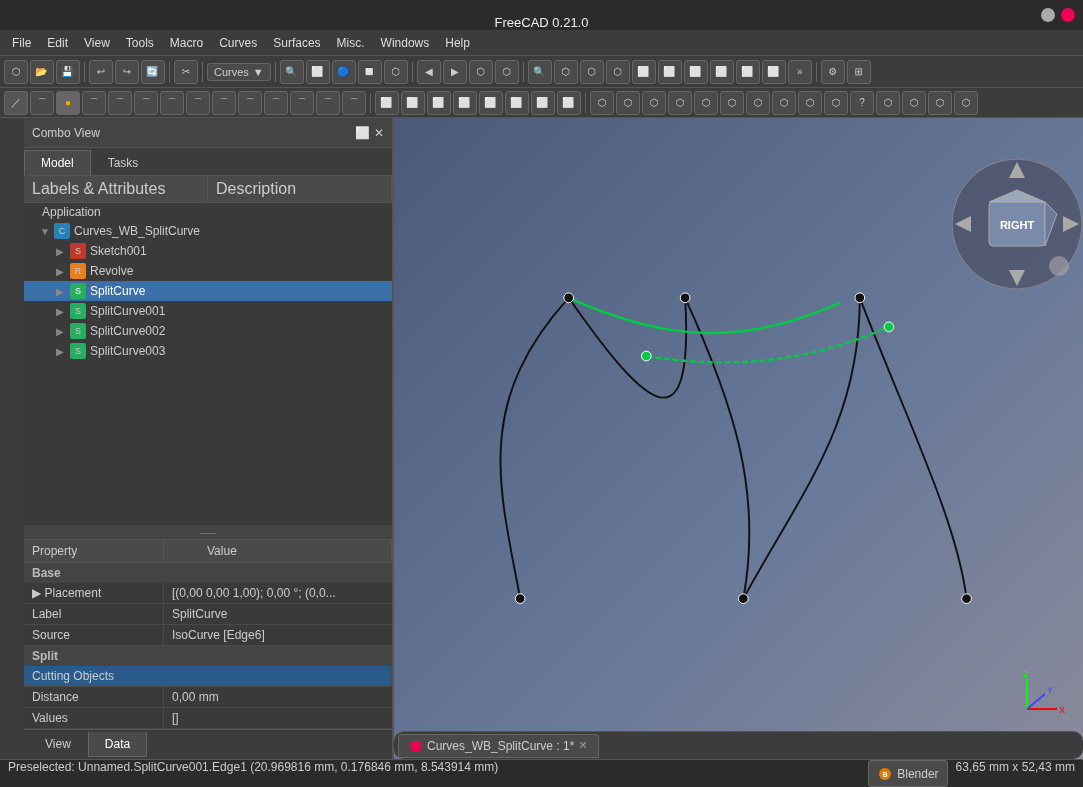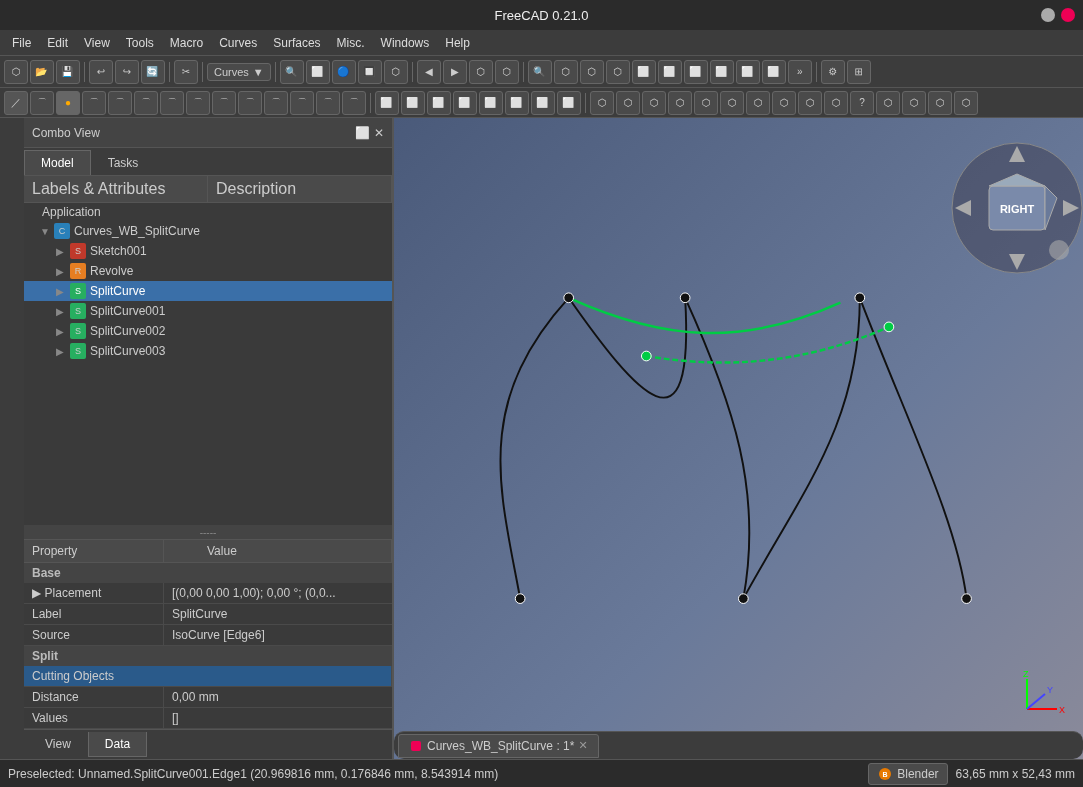--- a/index.html
+++ b/index.html
@@ -1,20 +1,20 @@
 <!DOCTYPE html>
 <html><head>
   <meta charset="utf-8">
   <style>
     * { margin: 0; padding: 0; box-sizing: border-box; }
     body { width: 1083px; height: 787px; overflow: hidden; font-family: 'Segoe UI', Arial, sans-serif; font-size: 12px; background: #3c3c3c; color: #eee; }
 
     
     #titlebar {
-      width: 100%; height: 30px; background: #2b2b2b; display: flex; align-items: center; justify-content: center; position: relative;
+      width: 100%; height: 30px; background: #2b2b2b; display: flex; align-items: flex-end; justify-content: center; position: relative;
     }
     #titlebar .title { color: #eee; font-size: 13px; }
     #titlebar .win-controls { position: absolute; right: 8px; top: 50%; transform: translateY(-50%); display: flex; gap: 6px; align-items: center; }
     #titlebar .win-btn { width: 14px; height: 14px; border-radius: 50%; border: none; cursor: pointer; }
     #titlebar .win-min { background: #aaa; }
     #titlebar .win-close { background: #e05; }
 
     
     #menubar {
       width: 100%; height: 26px; background: #3c3c3c; display: flex; align-items: center; padding: 0 4px; border-bottom: 1px solid #555;
@@ -147,21 +147,21 @@
     #doc-tab-bar {
       position: absolute; bottom: 0; left: 0; right: 0; height: 28px; background: #3c3c3c; display: flex; align-items: center; padding: 0 4px; border-top: 1px solid #555; border-radius: 10px;
     }
     .doc-tab {
       display: flex; align-items: center; gap: 4px; padding: 4px 10px; background: #4a4a4a; border: 1px solid #666; border-radius: 3px 3px 0 0; cursor: pointer; font-size: 12px; color: #ccc;
     }
     .doc-tab-close { cursor: pointer; color: #999; font-size: 11px; }
 
     
     #statusbar {
-      width: 100%; height: 28px; background: #2b2b2b; display: flex; align-items: center; padding: 0 8px; border-top: 1px solid #555; gap: 8px;
+      width: 100%; height: 28px; background: #2b2b2b; display: flex; padding: 0 8px; border-top: 1px solid #555; gap: 8px;
     }
     #statusbar .status-left { flex: 1; color: #ccc; font-size: 12px; }
     #statusbar .blender-btn {
       display: flex; align-items: center; gap: 4px; background: #4a4a4a; border: 1px solid #666; border-radius: 3px; padding: 2px 8px; cursor: pointer; color: #ccc; font-size: 12px;
     }
     #statusbar .dim-text { color: #ccc; font-size: 12px; }
 
     
     #curves-svg {
       position: absolute; top: 0; left: 0; width: 100%; height: 100%; pointer-events: none;
@@ -426,21 +426,21 @@
       <circle cx="180" cy="150" r="5" fill="#111" stroke="#fff" stroke-width="1"></circle>
       <circle cx="300" cy="150" r="5" fill="#111" stroke="#fff" stroke-width="1"></circle>
       <circle cx="360" cy="460" r="5" fill="#111" stroke="#fff" stroke-width="1"></circle>
       <circle cx="480" cy="150" r="5" fill="#111" stroke="#fff" stroke-width="1"></circle>
       <circle cx="590" cy="460" r="5" fill="#111" stroke="#fff" stroke-width="1"></circle>
 
       <circle cx="260" cy="210" r="5" fill="#00cc44" stroke="#fff" stroke-width="1"></circle>
       <circle cx="510" cy="180" r="5" fill="#00cc44" stroke="#fff" stroke-width="1"></circle>
     </svg>
 
-    <div id="nav-cube" style="position:absolute; top:20px; right:16px;text-align:right;">
+    <div id="nav-cube" style="position:absolute; top:36px; right:16px;text-align:right;">
       <svg width="140" height="140" viewBox="0 0 140 140">
 
         <circle cx="70" cy="70" r="65" fill="rgba(60,60,80,0.5)" stroke="#888" stroke-width="1"></circle>
 
         <polygon points="70,8 62,24 78,24" fill="#aaa"></polygon>
 
         <polygon points="70,132 62,116 78,116" fill="#aaa"></polygon>
 
         <polygon points="8,70 24,62 24,78" fill="#aaa"></polygon>
 

